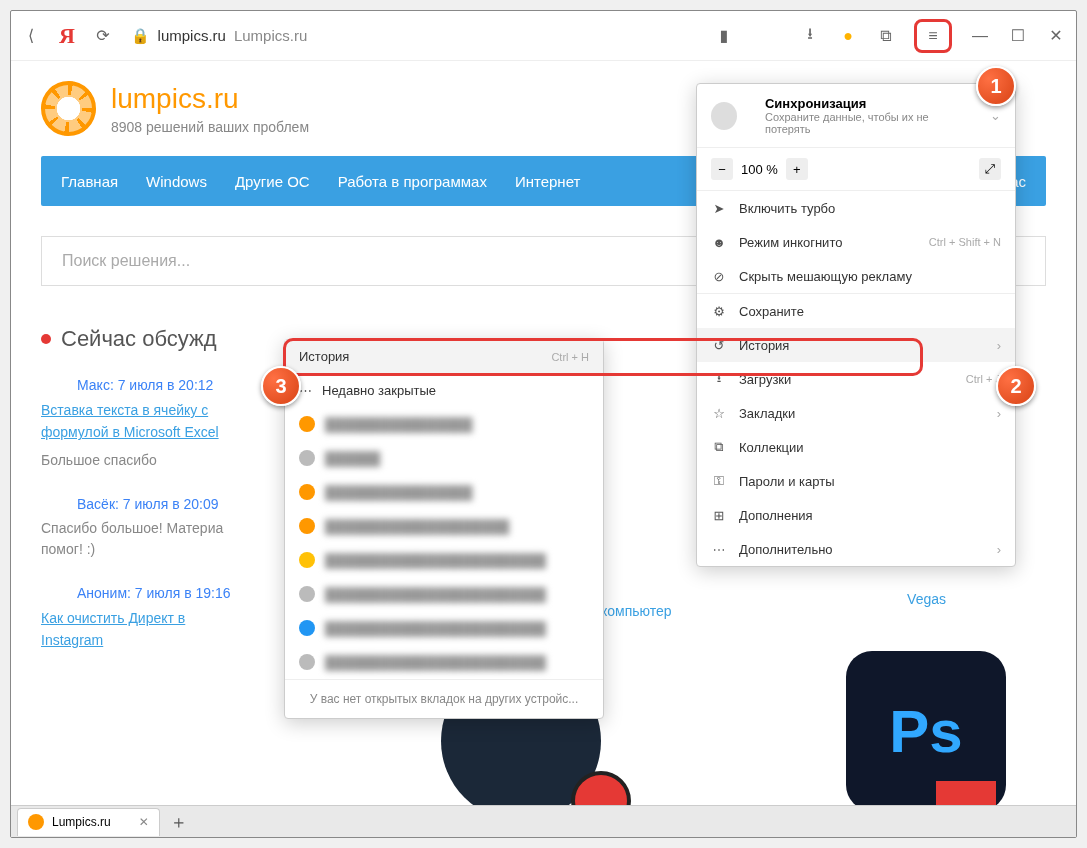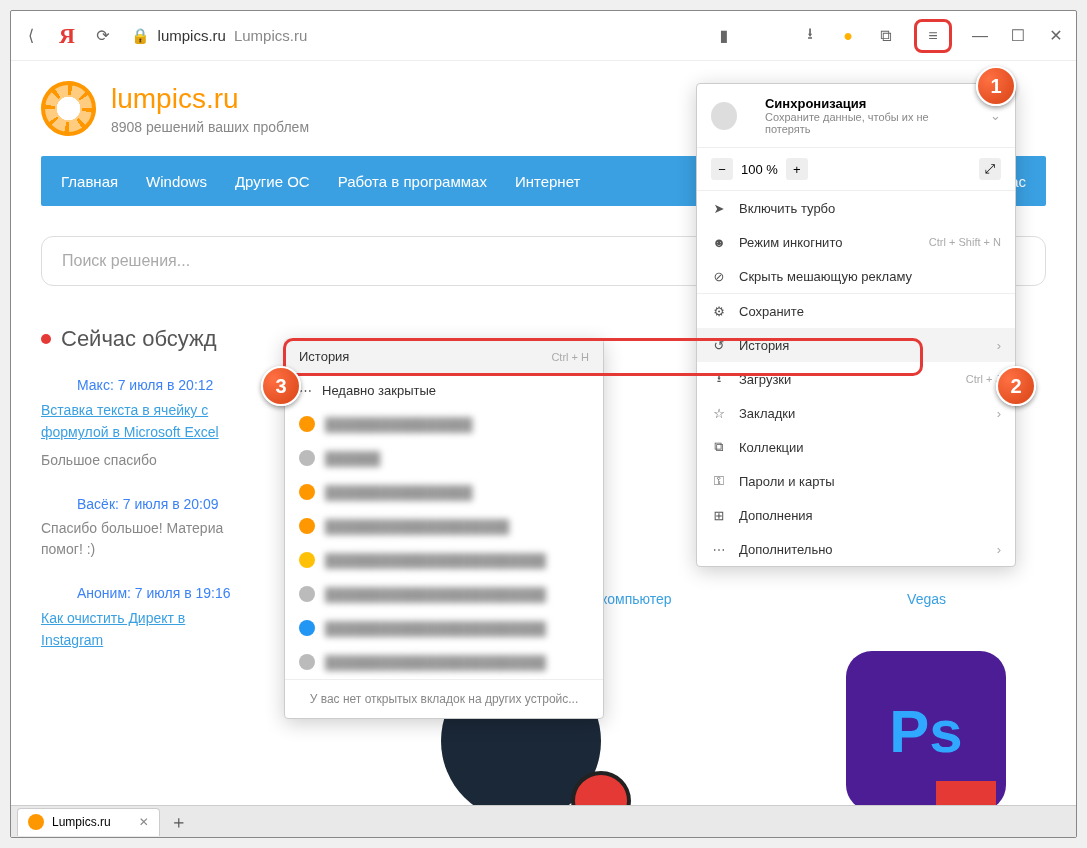--- a/index.html
+++ b/index.html
@@ -15,30 +15,30 @@
 .title-dim { color: #888; }
 .ham-box { border: 3px solid #e53935; border-radius: 8px; padding: 4px 6px; }
 .content { position: relative; padding: 20px 30px; height: 730px; }
 .logo-row { display: flex; align-items: center; gap: 15px; }
 .orange-logo { width: 55px; height: 55px; border: 4px solid #ff9800; border-radius: 50%; position: relative; background: radial-gradient(circle, #fff 35%, #ffcc80 36%); display:flex;align-items:center;justify-content:center; }
 .orange-logo::before { content:''; position:absolute; width:55px;height:55px; background: conic-gradient(#ff9800 0 10deg, transparent 10deg 45deg, #ff9800 45deg 55deg, transparent 55deg 90deg, #ff9800 90deg 100deg, transparent 100deg 135deg, #ff9800 135deg 145deg, transparent 145deg 180deg, #ff9800 180deg 190deg, transparent 190deg 225deg, #ff9800 225deg 235deg, transparent 235deg 270deg, #ff9800 270deg 280deg, transparent 280deg 315deg, #ff9800 315deg 325deg, transparent 325deg 360deg); border-radius:50%; -webkit-mask: radial-gradient(circle, transparent 35%, black 36%); }
 .logo-text .brand { color: #ff9800; font-size: 28px; font-weight: 500; }
 .logo-text .tag { color: #888; font-size: 14px; margin-top: 4px; }
 .nav { margin-top: 20px; background: #3aa0e2; height: 50px; display: flex; align-items: center; padding: 16px 20px; gap: 28px; color: #fff; font-size: 15px; border-radius: 2px; }
 .nav .navspacer { flex: 1; }
-.search { margin-top: 30px; border: 1px solid #ddd; border-radius: 12px; padding: 15px 20px; color: #aaa; font-size: 16px; }
+.search { margin-top: 30px; border: 1px solid #ddd; border-radius: 0; padding: 15px 20px; color: #aaa; font-size: 16px; }
 .discuss { margin-top: 40px; }
 .discuss h2 { font-weight: normal; font-size: 22px; color: #555; display: flex; align-items: center; gap: 10px; }
 .red-dot { width: 10px; height: 10px; background: #e53935; border-radius: 50%; display: inline-block; }
 .post { margin-top: 25px; font-size: 14px; max-width: 200px; }
 .post .meta { color: #3b82f6; margin-bottom: 6px; margin-left: 36px; }
 .post .link { color: #3aa0e2; text-decoration: underline; line-height: 1.6; }
 .post .comment { color: #888; margin-top: 6px; line-height: 1.5; }
 .card-label { color: #3aa0e2; font-size: 14px; position: absolute; }
-.ps-card { position: absolute; top: 590px; right: 70px; width: 160px; height: 160px; background: #4c1d95; color:#31a8ff; display:flex; align-items:center; justify-content:center; font-size: 60px; font-weight: bold; border-radius: 26px; }
+.ps-card { position: absolute; top: 590px; right: 70px; width: 160px; height: 160px; background: #0f172a; color:#31a8ff; display:flex; align-items:center; justify-content:center; font-size: 60px; font-weight: bold; border-radius: 26px; }
 .steam-card { position: absolute; top: 600px; left: 430px; width: 160px; height: 160px; background:#1b2838; border-radius:50%; }
 .red-btn { position: absolute; top: 710px; left: 560px; width: 60px; height: 60px; background:#e53935; border-radius:50%; border:4px solid #222;}
 .red-dl { position: absolute; top: 720px; right: 80px; width: 60px; height: 50px; background:#e53935; }
 
 .menu { position: absolute; top: 72px; right: 60px; width: 320px; background: #fff; border: 1px solid #ccc; box-shadow: 0 4px 20px rgba(0,0,0,0.2); border-radius: 4px; font-size: 13px; z-index: 100; }
 .menu .sync { display: flex; align-items: center; padding: 12px 14px; gap: 28px; border-bottom: 1px solid #eee; }
 .sync .avatar { width: 28px; height: 28px; background: #ddd; border-radius: 50%; }
 .sync .txt .t1 { font-weight: bold; font-size: 13px; }
 .sync .txt .t2 { color: #888; font-size: 11px; }
 .menu .zoom { display: flex; align-items: center; padding: 10px 14px; gap: 8px; border-bottom: 1px solid #eee; }
@@ -135,21 +135,21 @@
       <div class="post">
         <div class="meta">Васёк: 7 июля в 20:09</div>
         <div class="comment">Спасибо большое! Материа помог! :)</div>
       </div>
       <div class="post">
         <div class="meta">Аноним: 7 июля в 19:16</div>
         <div class="link">Как очистить Директ в Instagram</div>
       </div>
     </div>
 
-    <span class="card-label" style="top:530px; left:590px">компьютер</span>
+    <span class="card-label" style="top:542px; left:590px">компьютер</span>
     <span class="card-label" style="top:530px; right:130px">Vegas</span>
     <div class="steam-card"></div>
     <div class="red-btn"></div>
     <div class="ps-card">Ps</div>
     <div class="red-dl"></div>
   </div>
 
   <div class="menu">
     <div class="sync">
       <div class="avatar"></div>

